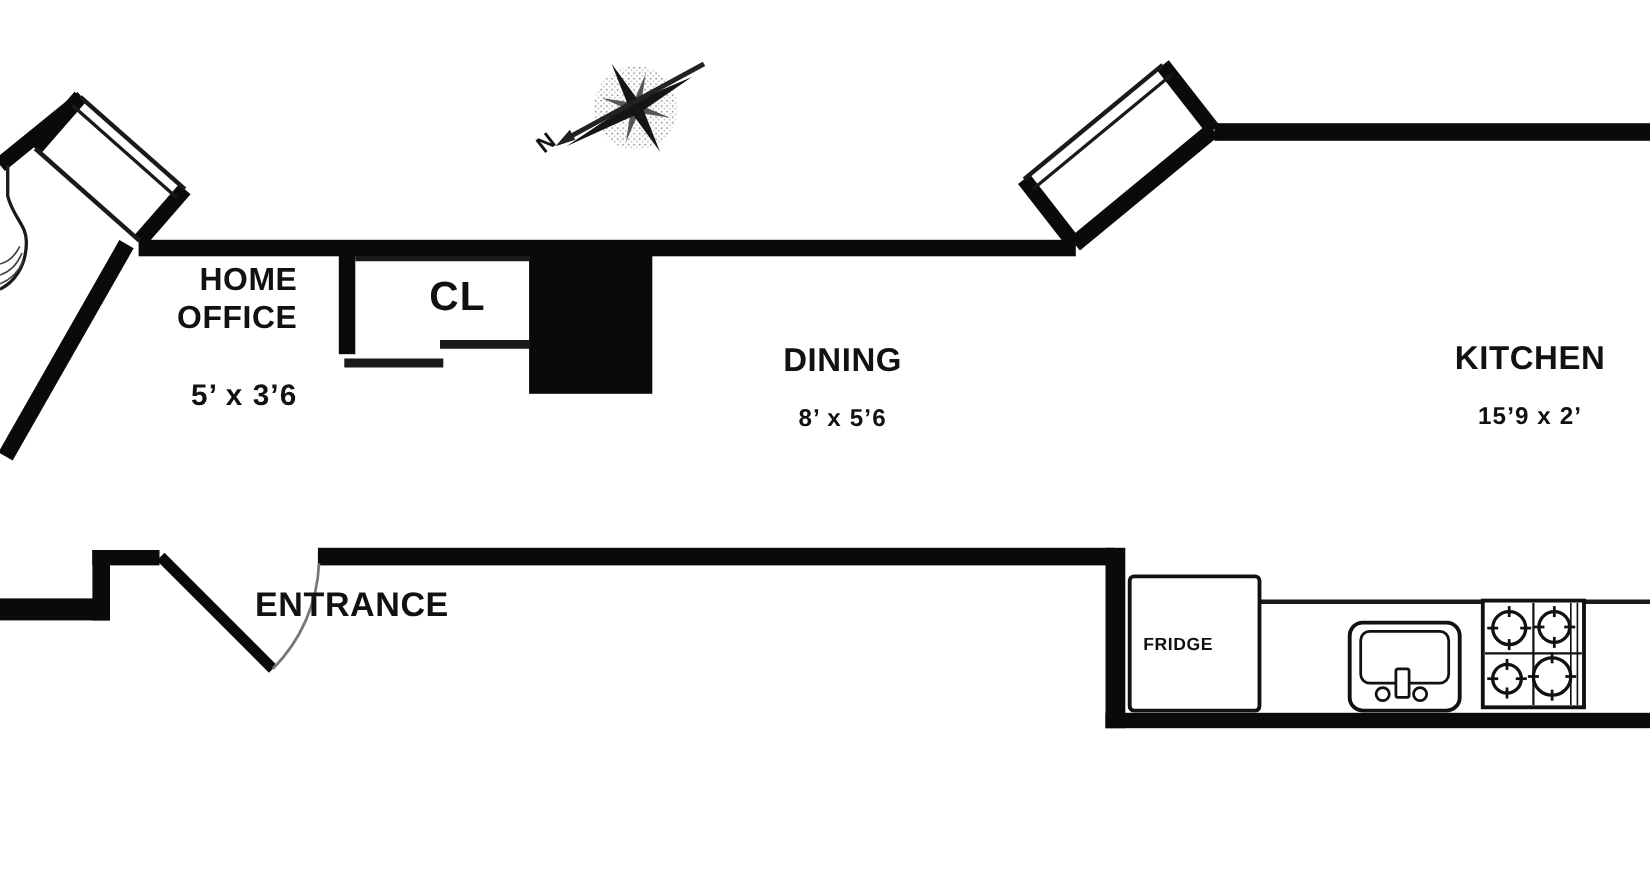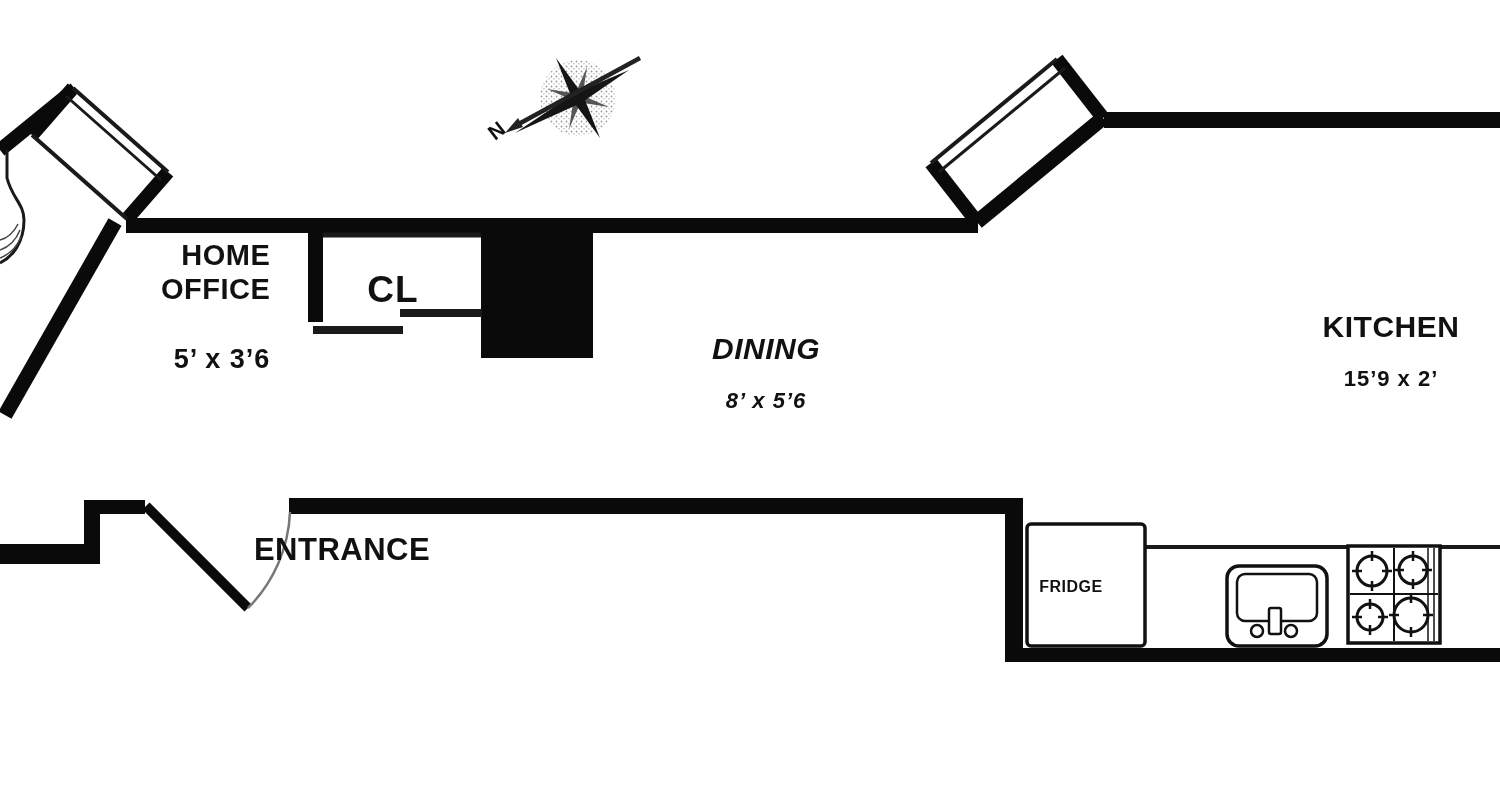--- a/index.html
+++ b/index.html
@@ -26,24 +26,24 @@
     color:#111;
     white-space:pre-line;
     line-height:1.18;
     letter-spacing:0.5px;
     user-select:none;
   }
   .room-name{font-size:30px;}
   .room-dims{font-size:22px; margin-top:3px; letter-spacing:1px;}
   #home-office-label{left:204px; top:307px; font-size:29px;text-align:right;}
   #home-office-label .room-dims{font-size:27px;margin-left:36px;}
-  #cl-label{left:393px; top:270px; font-size:37px; letter-spacing:1px;margin-top:20px;}
-  #dining-label{left:766px; top:372px;font-style:italic;}
+  #cl-label{left:416px; top:270px; font-size:37px; letter-spacing:1px;}
+  #dining-label{left:766px; top:352px;}
   #kitchen-label{left:1391px; top:350px;}
-  #entrance-label{left:342px; top:550px; font-size:31px;}
+  #entrance-label{left:320px; top:550px; font-size:31px;}
   #fridge-label{left:1071px; top:587px; font-size:16px; letter-spacing:0.5px;}
   #north-label{
     left:497px; top:131px;
     font-size:21px;
     transform:translate(-50%,-50%) rotate(-38deg);
     letter-spacing:0;
   }
 </style>
 </head>
 <body>

